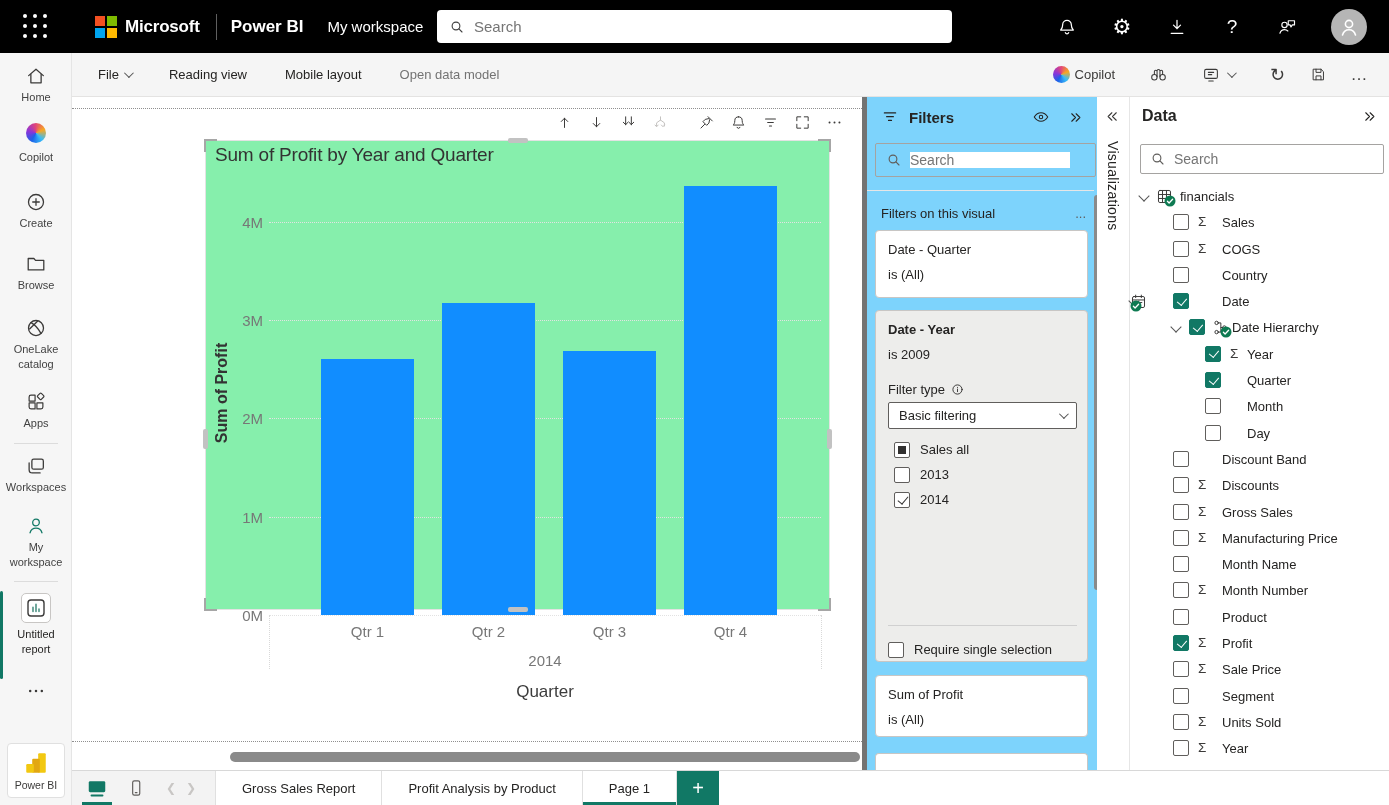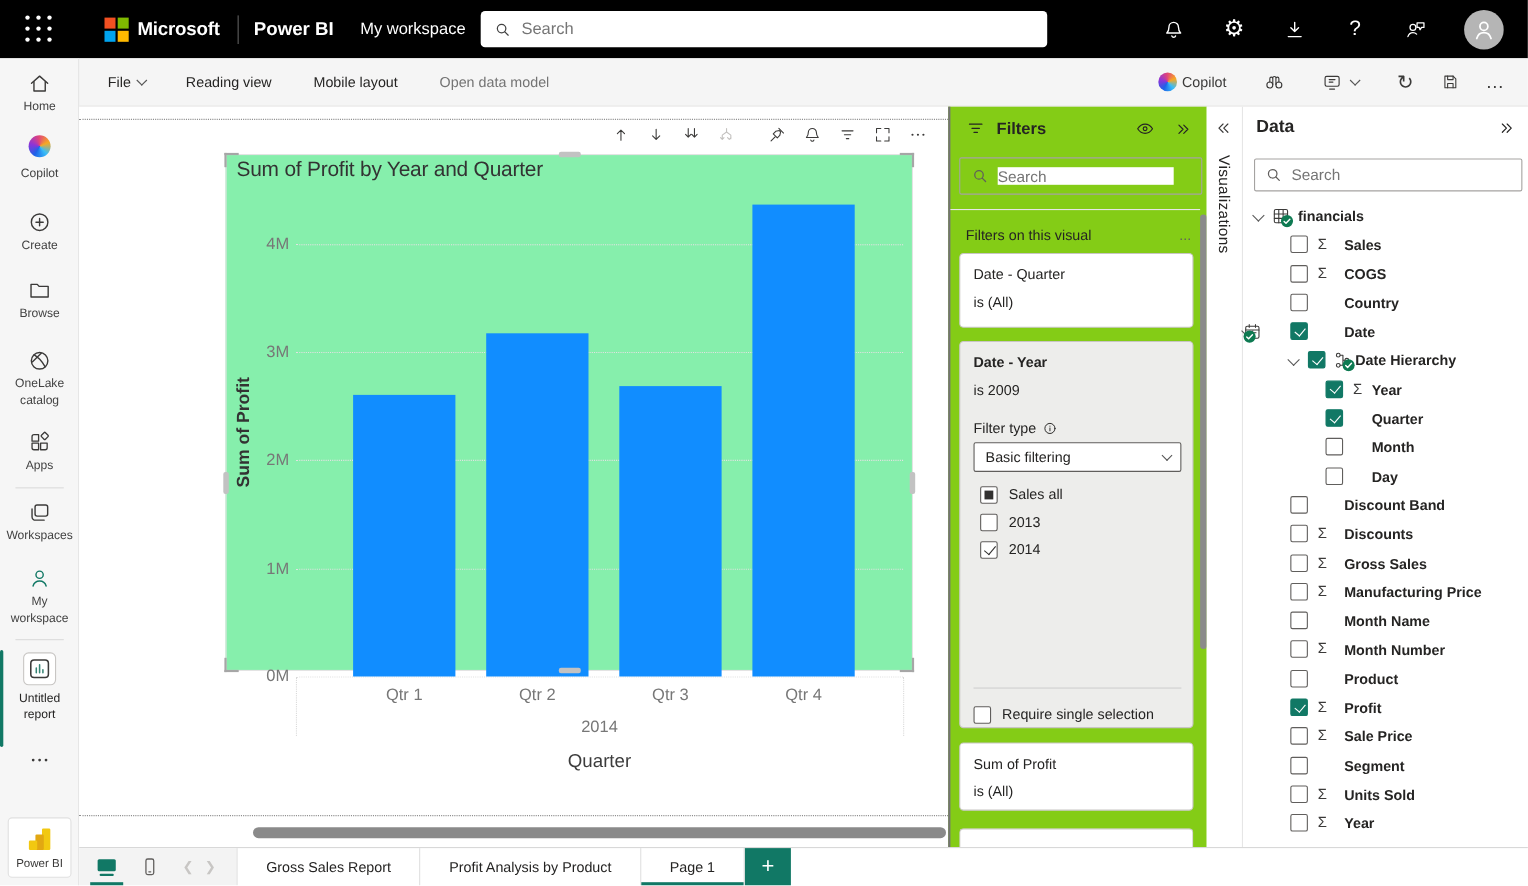--- a/index.html
+++ b/index.html
@@ -60,21 +60,21 @@
   .ytick { position:absolute; left:0; width:57px; text-align:right; font-size:15px; color:#777; transform:translateY(-50%); }
   .gridline { position:absolute; left:63px; width:552px; border-top:1.5px dotted #e2e2e2; }
   .bar { position:absolute; width:93px; background:#118DFF; cursor:pointer; }
   .xlab { position:absolute; width:120px; text-align:center; font-size:15px; color:#777; top:482px; }
   .grouplab { position:absolute; left:63px; width:552px; text-align:center; font-size:15px; color:#777; top:511px; }
   .xaxis-title { position:absolute; left:63px; width:552px; text-align:center; font-size:17px; color:#3c3c3c; font-weight:500; top:541px; }
   .yaxis-title { position:absolute; left:-84px; top:243px; width:200px; text-align:center; font-size:16px; font-weight:700; color:#333; transform:rotate(-90deg); }
   .band-tick { position:absolute; border-left:1.5px dotted #d9d9d9; height:54px; top:474px; }
 
   
-  .filters { left:862px; top:97px; width:235px; height:673px; background:#84cc16; border-left:2px solid #737373; }
+  .filters { left:862px; top:97px; width:235px; height:673px; background:#7dd3fc; border-left:5px solid #737373; }
   .fl-head { position:absolute; left:0; top:0; width:100%; height:40px; display:flex; align-items:center; padding:0 14px; gap:10px; }
   .fl-head b { font-size:15px; }
   .fl-search { position:absolute; left:8px; top:46px; width:221px; height:34px; border:1px solid #a5a3a1; border-radius:2px; display:flex; align-items:center; gap:8px; padding-left:10px; color:#605e5c; }
   .fl-search input { border:none; outline:none; width:160px; font-size:14px; font-family:inherit; }
   .fl-divider { position:absolute; left:0; top:93px; width:227px; height:1px; background:#e6e6e6; }
   .fl-sec { position:absolute; left:14px; top:109px; font-size:13px; color:#252423; }
   .fl-card { position:absolute; left:8px; width:213px; border:1px solid #c8c6c4; border-radius:4px; background:#fff; font-size:13px; }
   .fl-card .nm { padding:11px 12px 0 12px; }
   .fl-card .cond { padding:10px 12px 0 12px; color:#252423; }
   .cb { width:16px; height:16px; border:1px solid #605e5c; border-radius:2px; background:#fff; flex:none; position:relative; cursor:pointer; }
@@ -94,21 +94,21 @@
   
   .datapane { left:1130px; top:97px; width:259px; height:673px; background:#fff; }
   .dp-head { position:absolute; left:12px; top:10px; width:235px; display:flex; justify-content:space-between; align-items:center; }
   .dp-head b { font-size:16px; }
   .dp-search { position:absolute; left:10px; top:47px; width:244px; height:30px; border:1px solid #a5a3a1; border-radius:2px; display:flex; align-items:center; gap:8px; padding-left:9px; color:#605e5c; }
   .dp-search input { border:none; outline:none; width:185px; font-size:14px; font-family:inherit; }
   .tree { position:absolute; left:0; top:86px; width:259px; }
   .trow { position:relative; height:26.3px; display:flex; align-items:center; font-size:13px; cursor:pointer; }
   .tchev { width:8px; height:8px; border-right:1.3px solid #555; border-bottom:1.3px solid #555; transform:rotate(45deg); position:absolute; top:9px; }
   .sig { font-size:13.5px; color:#3b3a39; position:absolute; top:5px; }
-  .tlabel { position:absolute; top:6px; white-space:nowrap;font-weight:bold; }
+  .tlabel { position:absolute; top:6px; white-space:nowrap; }
   .ticon { position:absolute; top:5px; width:17px; height:17px; }
   .badge { position:absolute; width:12px; height:12px; }
 
   
   .pagesbar { left:72px; top:770px; width:1317px; height:35px; background:#fff; border-top:1px solid #d8d8d8; display:flex; align-items:stretch; font-size:13px; }
   .pb-views { width:143px; background:#f3f3f3; display:flex; align-items:center; gap:18px; padding-left:14px; position:relative; }
   .pb-underline { position:absolute; left:10px; bottom:0; width:30px; height:3px; background:#117865; }
   .pb-chevs { display:flex; gap:10px; color:#c8c6c4; font-size:12px; margin-left:2px; }
   .pb-tab { display:flex; align-items:center; padding:0 26px; border-left:1px solid #e0e0e0; cursor:pointer; position:relative; white-space:nowrap; }
   .pb-tab:last-of-type { border-right:1px solid #e0e0e0; }

